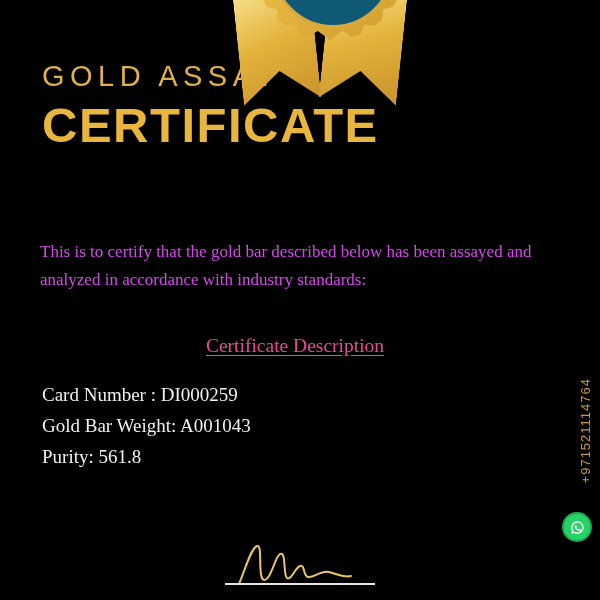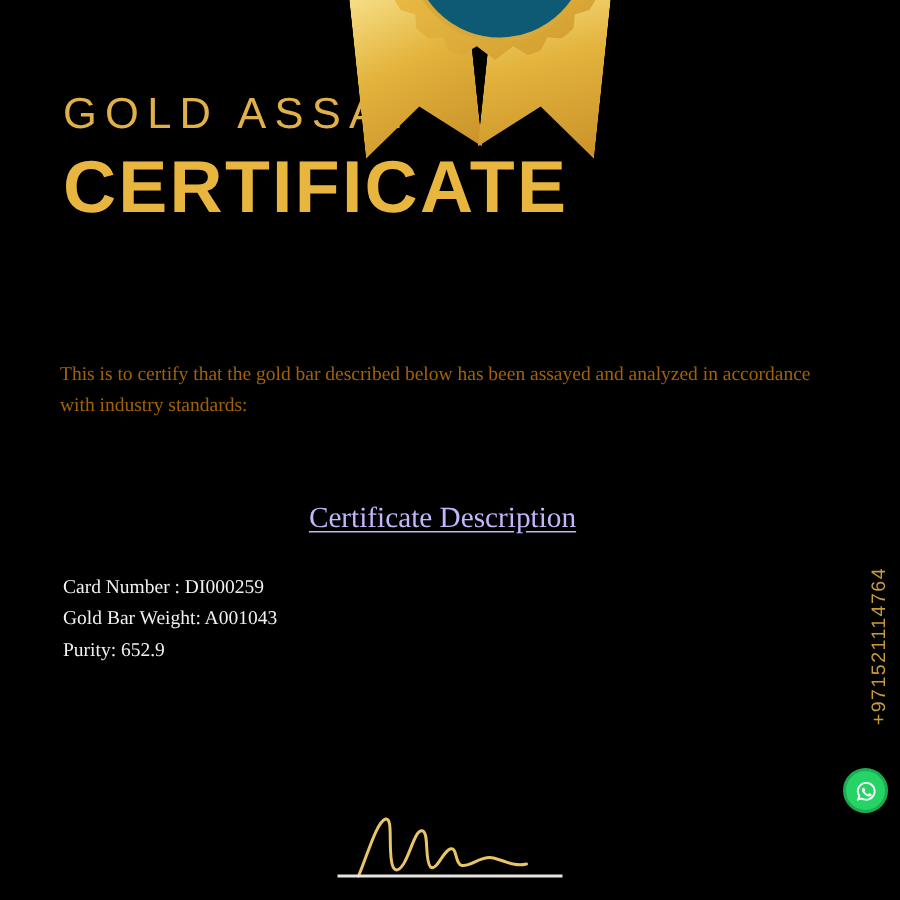--- a/index.html
+++ b/index.html
@@ -108,44 +108,44 @@
     justify-content: center;
     overflow: hidden;
   }
 
   
   .body-text {
     position: absolute;
     left: 40px;
     top: 238px;
     width: 510px;
-    color: #a16207;
-    font-size: 13px;
+    color: #d946ef;
+    font-size: 17px;
     line-height: 1.62;
   }
   .desc-heading {
     position: absolute;
     left: 40px;
     top: 335px;
     width: 510px;
     text-align: center;
     font-size: 19.5px;
-    color: #c4b5fd;
+    color: #ec4899;
     text-decoration: underline;
     text-underline-offset: 3px;
   }
   .fields {
     position: absolute;
     left: 42px;
     top: 380px;
     width: 470px;
   }
   .field-row {
     color: #f3f1ee;
-    font-size: 13px;
+    font-size: 19px;
     line-height: 1.62;
     white-space: nowrap;
   }
 
   
   .signature {
     position: absolute;
     left: 225px;
     top: 540px;
     width: 160px;
@@ -221,21 +221,21 @@
 
 </div>
 
 <div class="body-text">This is to certify that the gold bar described below has been assayed and analyzed in accordance with industry standards:</div>
 
 <div class="desc-heading">Certificate Description</div>
 
 <div class="fields">
   <div class="field-row">Card Number : DI000259</div>
   <div class="field-row">Gold Bar Weight: A001043</div>
-  <div class="field-row">Purity: 652.9</div>
+  <div class="field-row">Purity: 561.8</div>
 </div>
 
 <div class="signature">
   <svg class="sig-svg" width="150" height="48" viewBox="0 0 150 48">
     <path d="M8 44 C14 30, 20 8, 26 6 C31 5, 28 22, 30 34 C31 41, 34 42, 38 36 C43 28, 46 12, 51 14 C55 16, 52 34, 56 38 C60 41, 64 28, 69 26 C74 24, 72 36, 77 37 C83 38, 90 30, 98 32 C106 34, 112 38, 120 36" fill="none" stroke="#e8c46a" stroke-width="2" stroke-linecap="round"></path>
   </svg>
   <div class="sig-line"></div>
 </div>
 
 <div class="phone-vertical">+971521114764</div>

